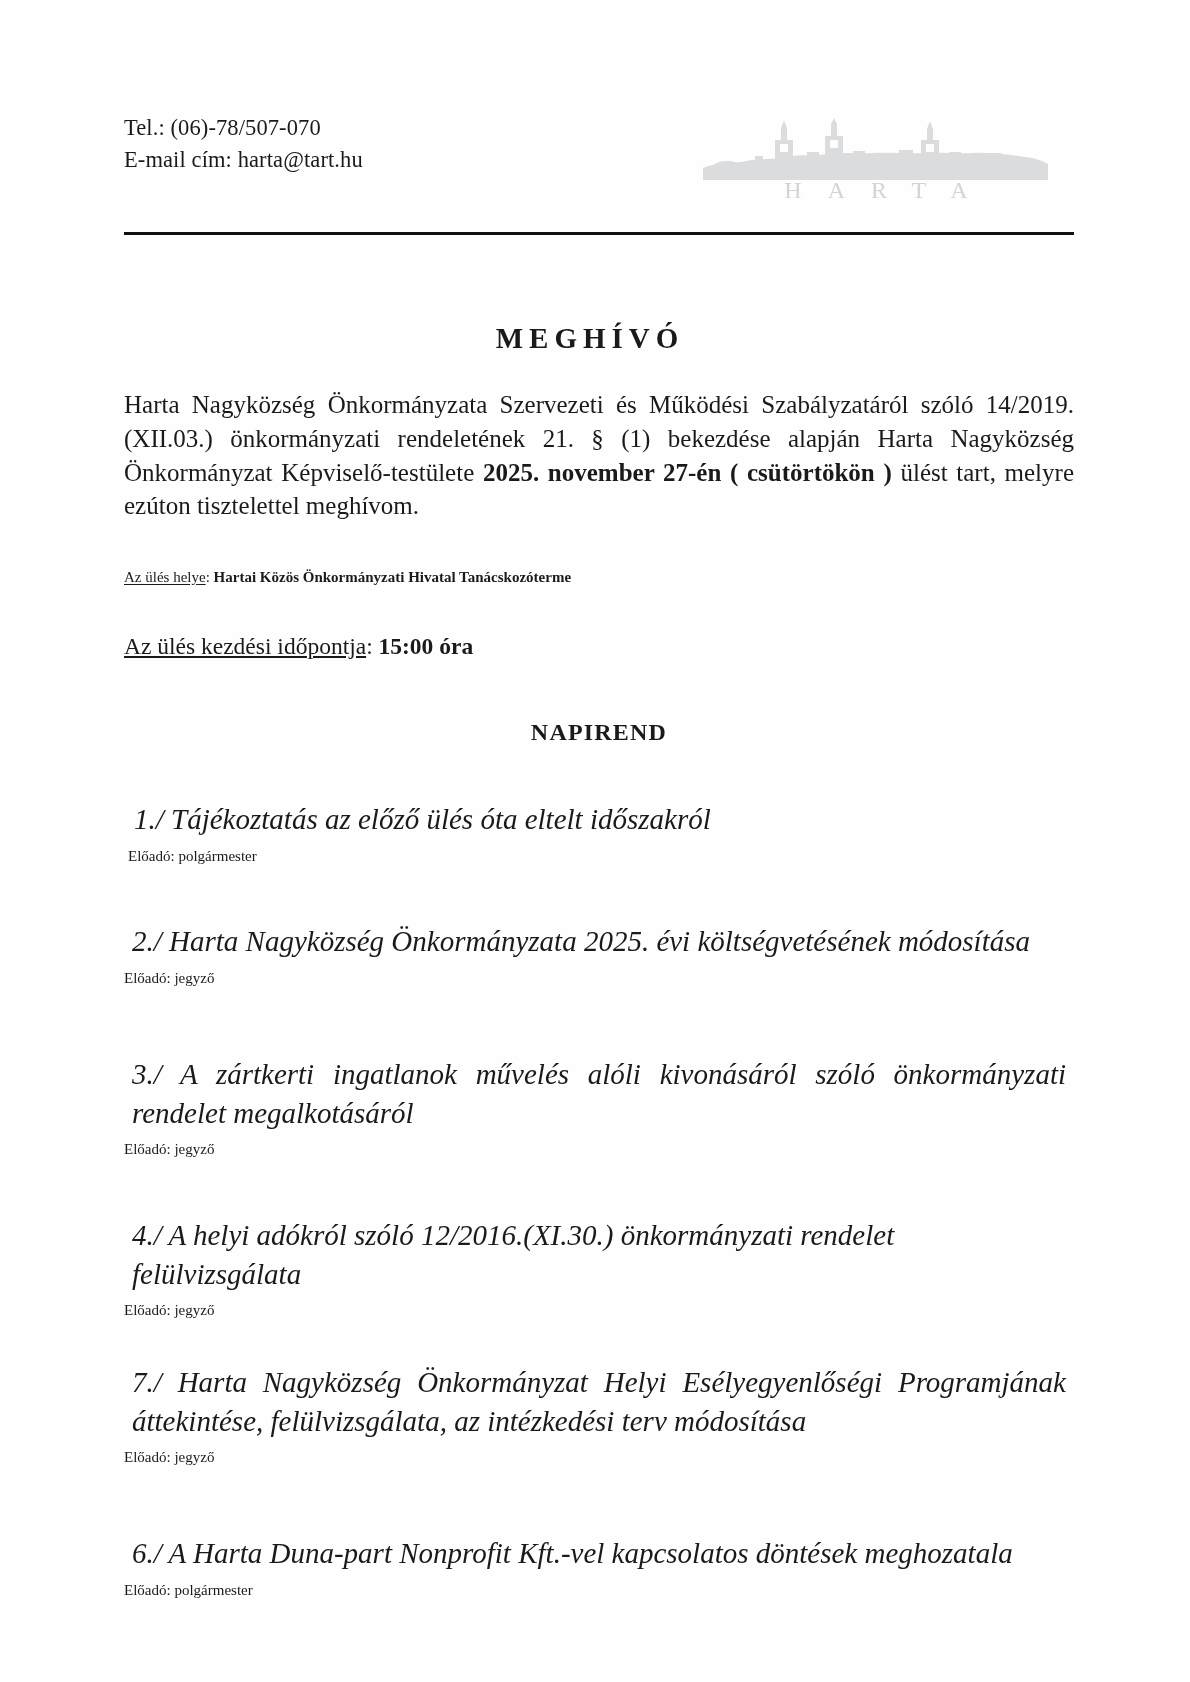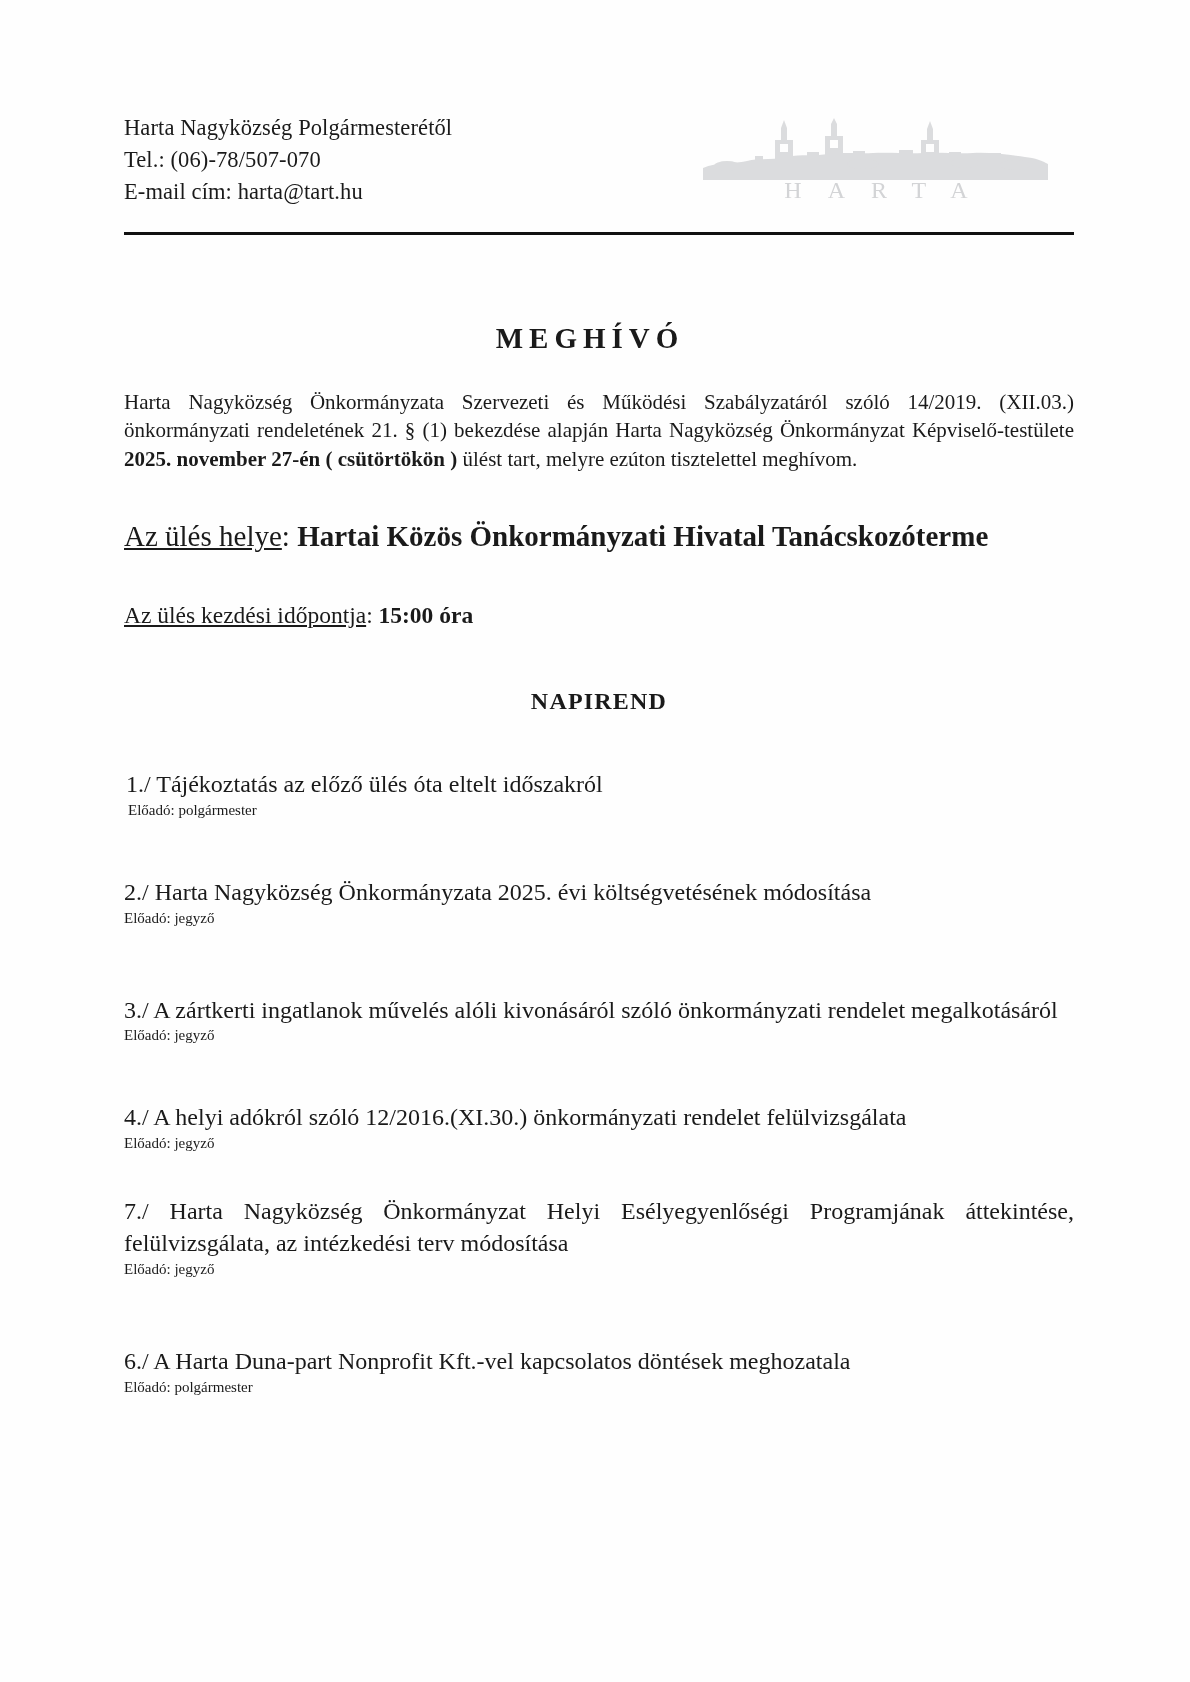--- a/index.html
+++ b/index.html
@@ -90,31 +90,31 @@
     letter-spacing: 6px;
   }
   .content {
     position: absolute;
     left: 124px;
     top: 388px;
     width: 950px;
   }
   p.para {
     margin: 0;
-    font-size: 21px;
+    font-size: 25px;
     line-height: 1.35;
     text-align: justify;
     text-justify: inter-word;
   }
   .b { font-weight: bold; }
   .u { text-decoration: underline; text-underline-offset: 2px; }
 
   .venue {
     margin-top: 44px;
-    font-size: 29px;
+    font-size: 15px;
     line-height: 1.35;
   }
   .start-time {
     margin-top: 44px;
     font-size: 23.5px;
     line-height: 1.35;
   }
   .napirend {
     margin-top: 56px;
     text-align: center;
@@ -122,23 +122,24 @@
     font-weight: bold;
     letter-spacing: 1.2px;
   }
   .agenda {
     margin-top: 54px;
   }
   .agenda-item {
     margin-bottom: 42px;
   }
   .agenda-item .title {
-    margin: 0;
-    font-size: 24px;
+    margin: 8px;
+    font-size: 29px;
     line-height: 1.33;
+    font-style: italic;
   }
   .agenda-item .title.justified {
     text-align: justify;
     text-justify: inter-word;
   }
   .agenda-item .presenter {
     margin: 0;
     font-size: 15px;
     line-height: 1.33;
   }
@@ -148,21 +149,20 @@
   .gap-xlarge { margin-bottom: 66px; }
 </style>
 </head>
 <body>
 
 <div class="page">
 
   <div class="letterhead">
     <div class="letterhead-inner">
       <div class="sender-block">
-        <span class="sender-line">Harta Nagyközség Polgármesterétől</span>
         <span class="sender-line">Tel.: (06)-78/507-070</span>
         <span class="sender-line">E-mail cím: harta@tart.hu</span>
       </div>
 
       <div class="logo-block">
         <svg class="logo-skyline" viewBox="0 0 345 62" preserveAspectRatio="none">
           <g fill="#d8d9db">
 
             <path d="M0,50 C14,44 30,46 44,43 C58,40 70,42 84,39 C98,36 112,38 126,36 C142,34 156,36 170,35
                      C188,34 204,36 220,35 C238,34 254,36 270,35 C288,34 306,37 322,39 C332,40 340,43 345,46

